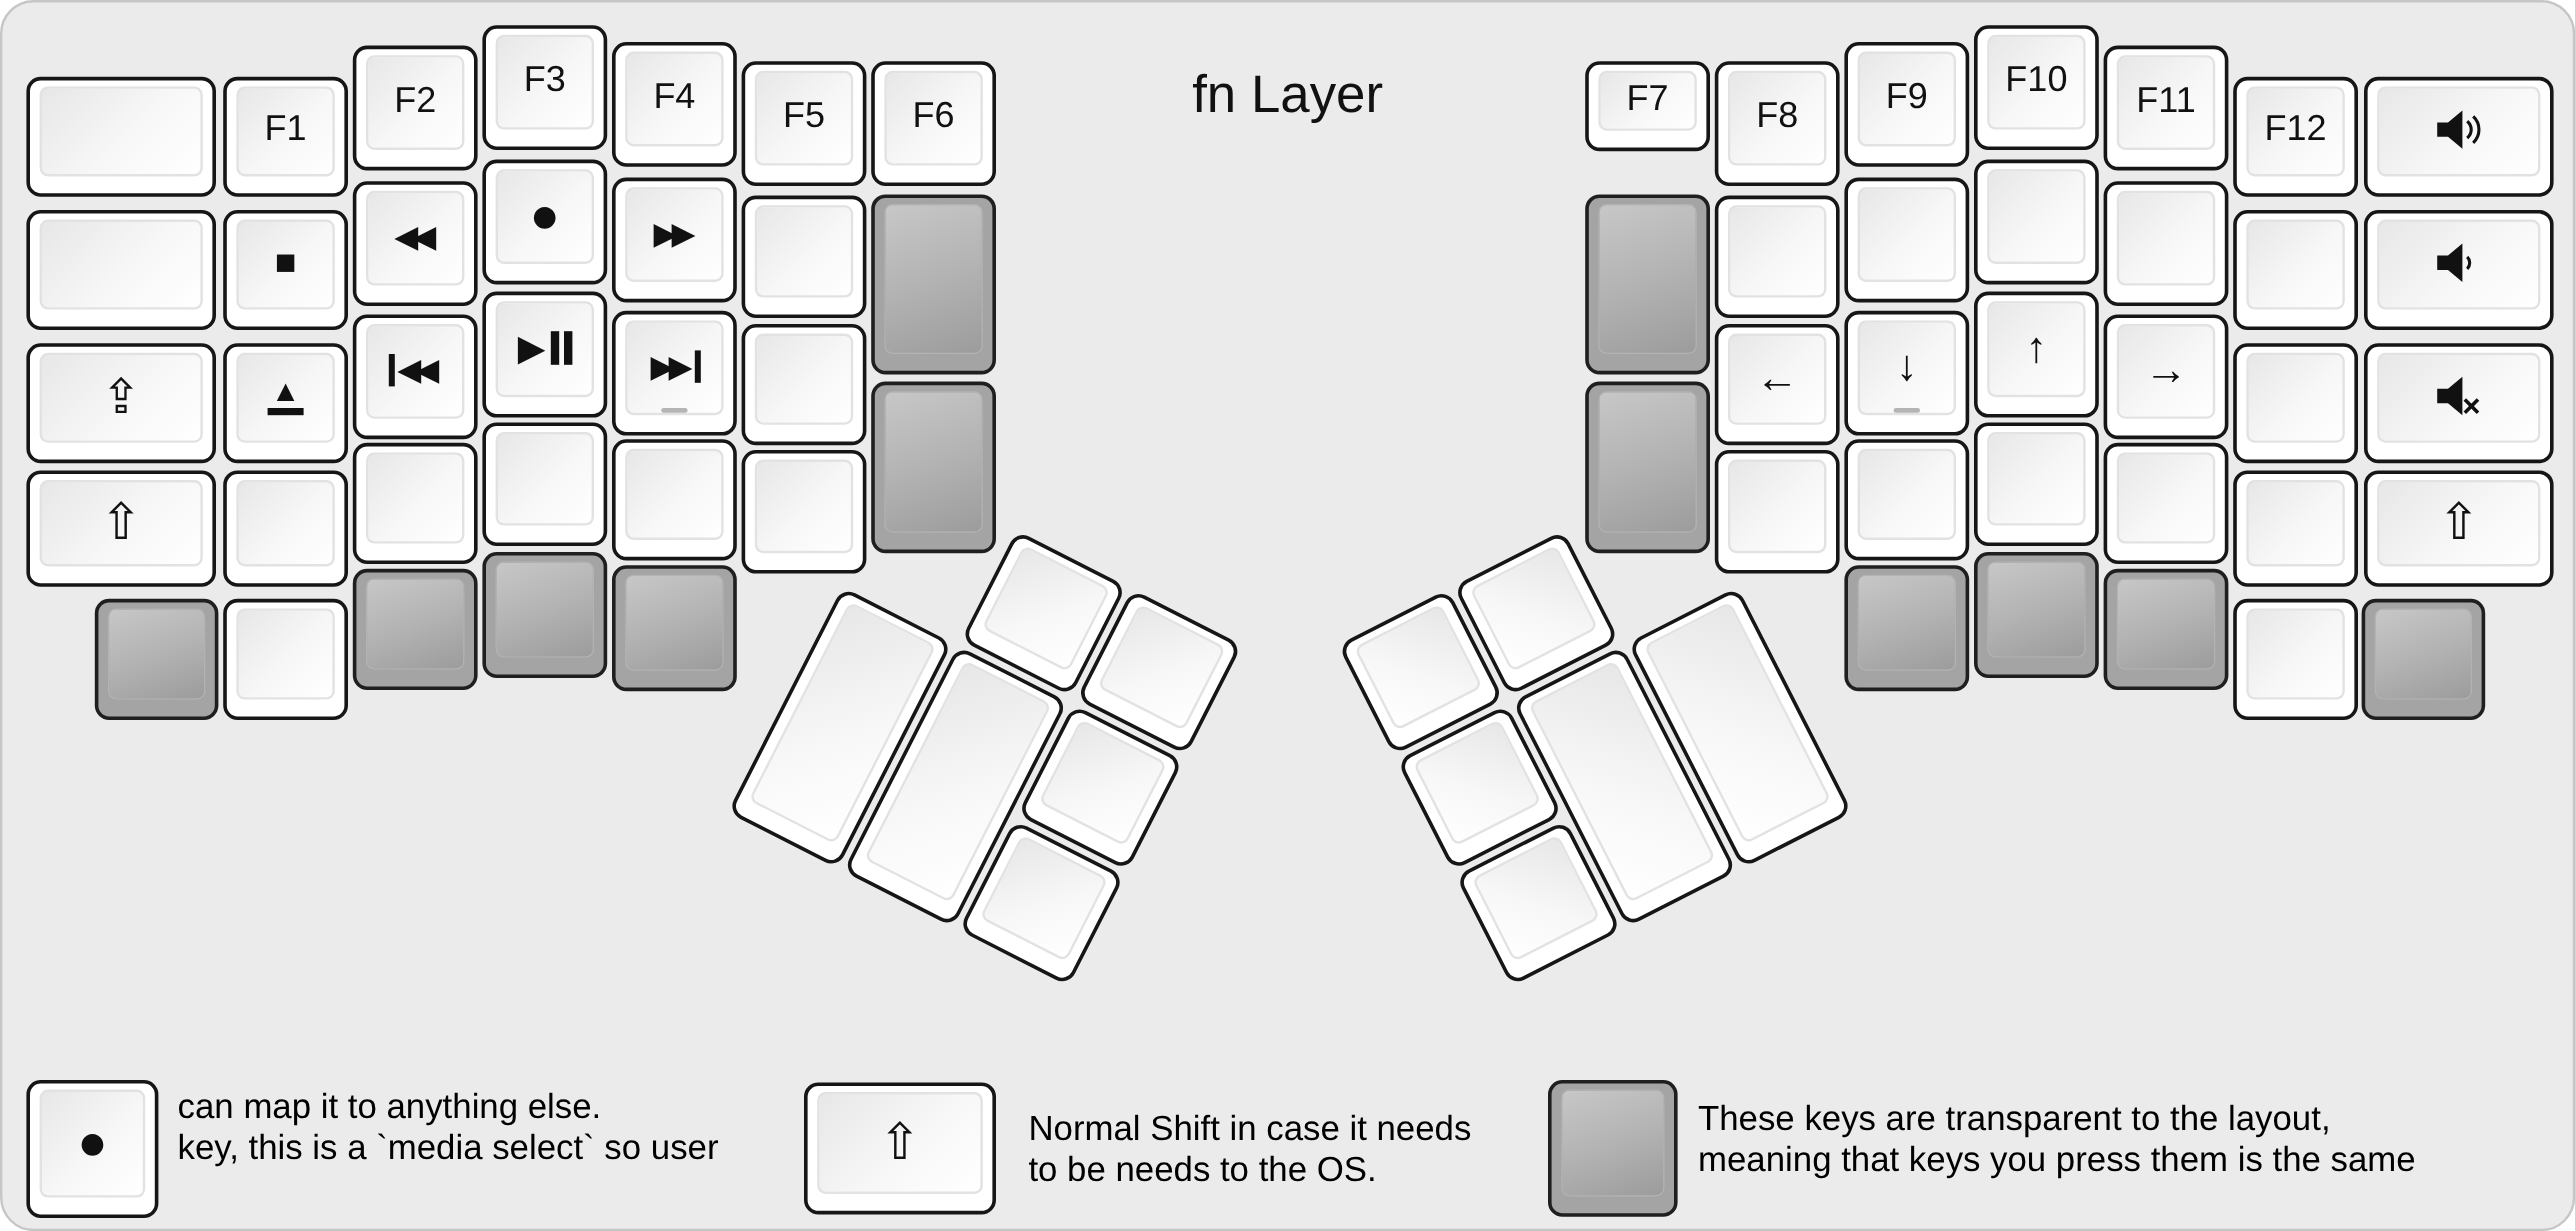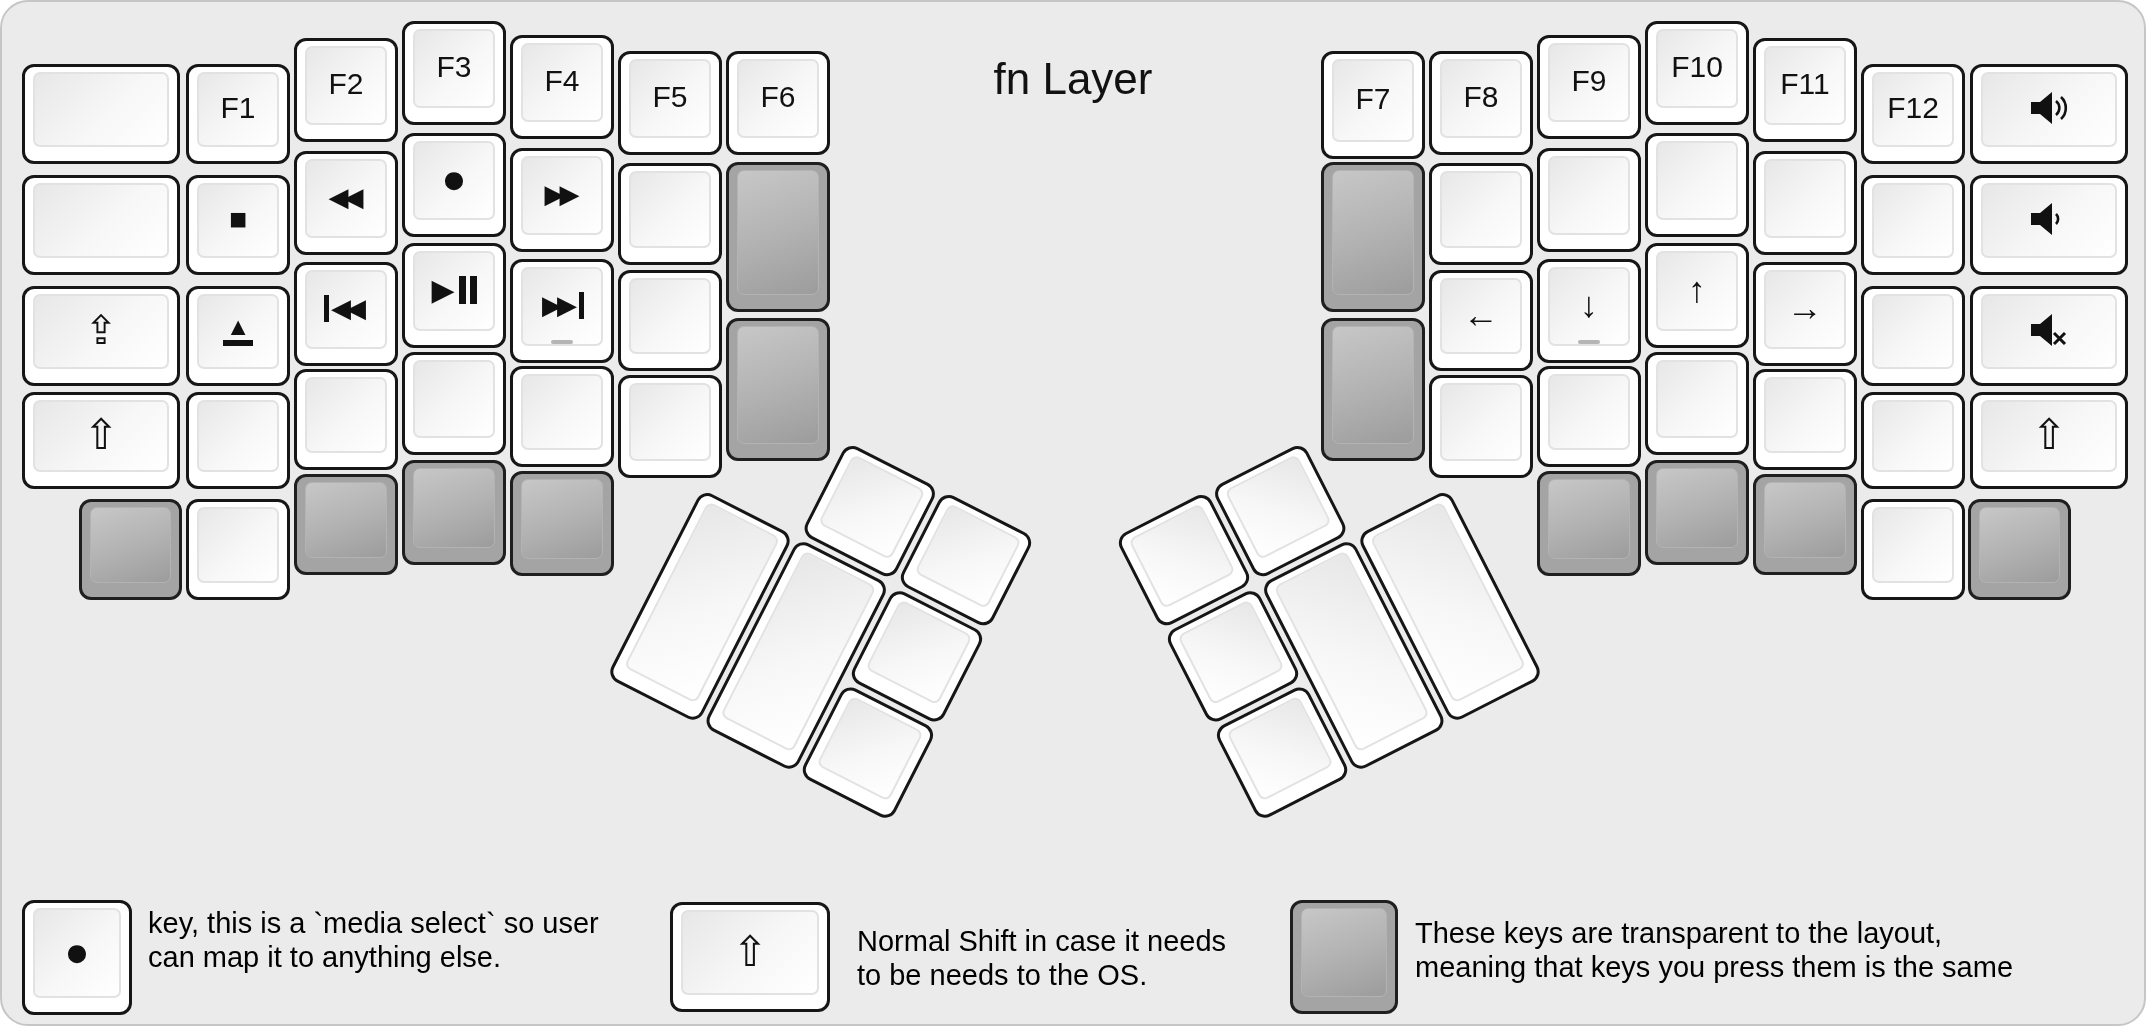--- a/index.html
+++ b/index.html
@@ -162,21 +162,21 @@
       <div class="key" style="left: 724px; top: 49px; width: 104px; height: 104px;">
         <div class="cap"></div>
         <span class="kg g-f">F6</span>
       </div>
       <div class="key gray" style="left: 724px; top: 160px; width: 104px; height: 150px;">
         <div class="cap"></div>
       </div>
       <div class="key gray" style="left: 724px; top: 316px; width: 104px; height: 143px;">
         <div class="cap"></div>
       </div>
-      <div class="key" style="left: 1319px; top: 49px; width: 104px; height: 108px;">
+      <div class="key" style="left: 1319px; top: 49px; width: 104px; height: 75px;">
         <div class="cap"></div>
         <span class="kg g-f">F7</span>
       </div>
       <div class="key gray" style="left: 1319px; top: 160px; width: 104px; height: 150px;">
         <div class="cap"></div>
       </div>
       <div class="key gray" style="left: 1319px; top: 316px; width: 104px; height: 143px;">
         <div class="cap"></div>
       </div>
       <div class="key" style="left: 1427px; top: 49px; width: 104px; height: 104px;">
@@ -336,22 +336,22 @@
         <div class="cap"></div>
       </div>
     </div>
 
   <div class="legend" style="left:20px;top:898px;">
     <div class="key" style="left:0;top:0;width:110px;height:115px;position:relative;">
       <div class="cap"></div>
       <span class="kg g-record">●</span>
     </div>
     <div class="legend-text" style="left:126px;top:6px;">
+      <div>can map it to anything else.</div>
       <div>key, this is a `media select` so user</div>
-      <div>can map it to anything else.</div>
     </div>
   </div>
 
   <div class="legend" style="left:668px;top:900px;">
     <div class="key" style="left:0;top:0;width:160px;height:110px;position:relative;">
       <div class="cap"></div>
       <span class="kg g-shift">⇧</span>
     </div>
     <div class="legend-text" style="left:187px;top:22px;">
       <div>Normal Shift in case it needs</div>

